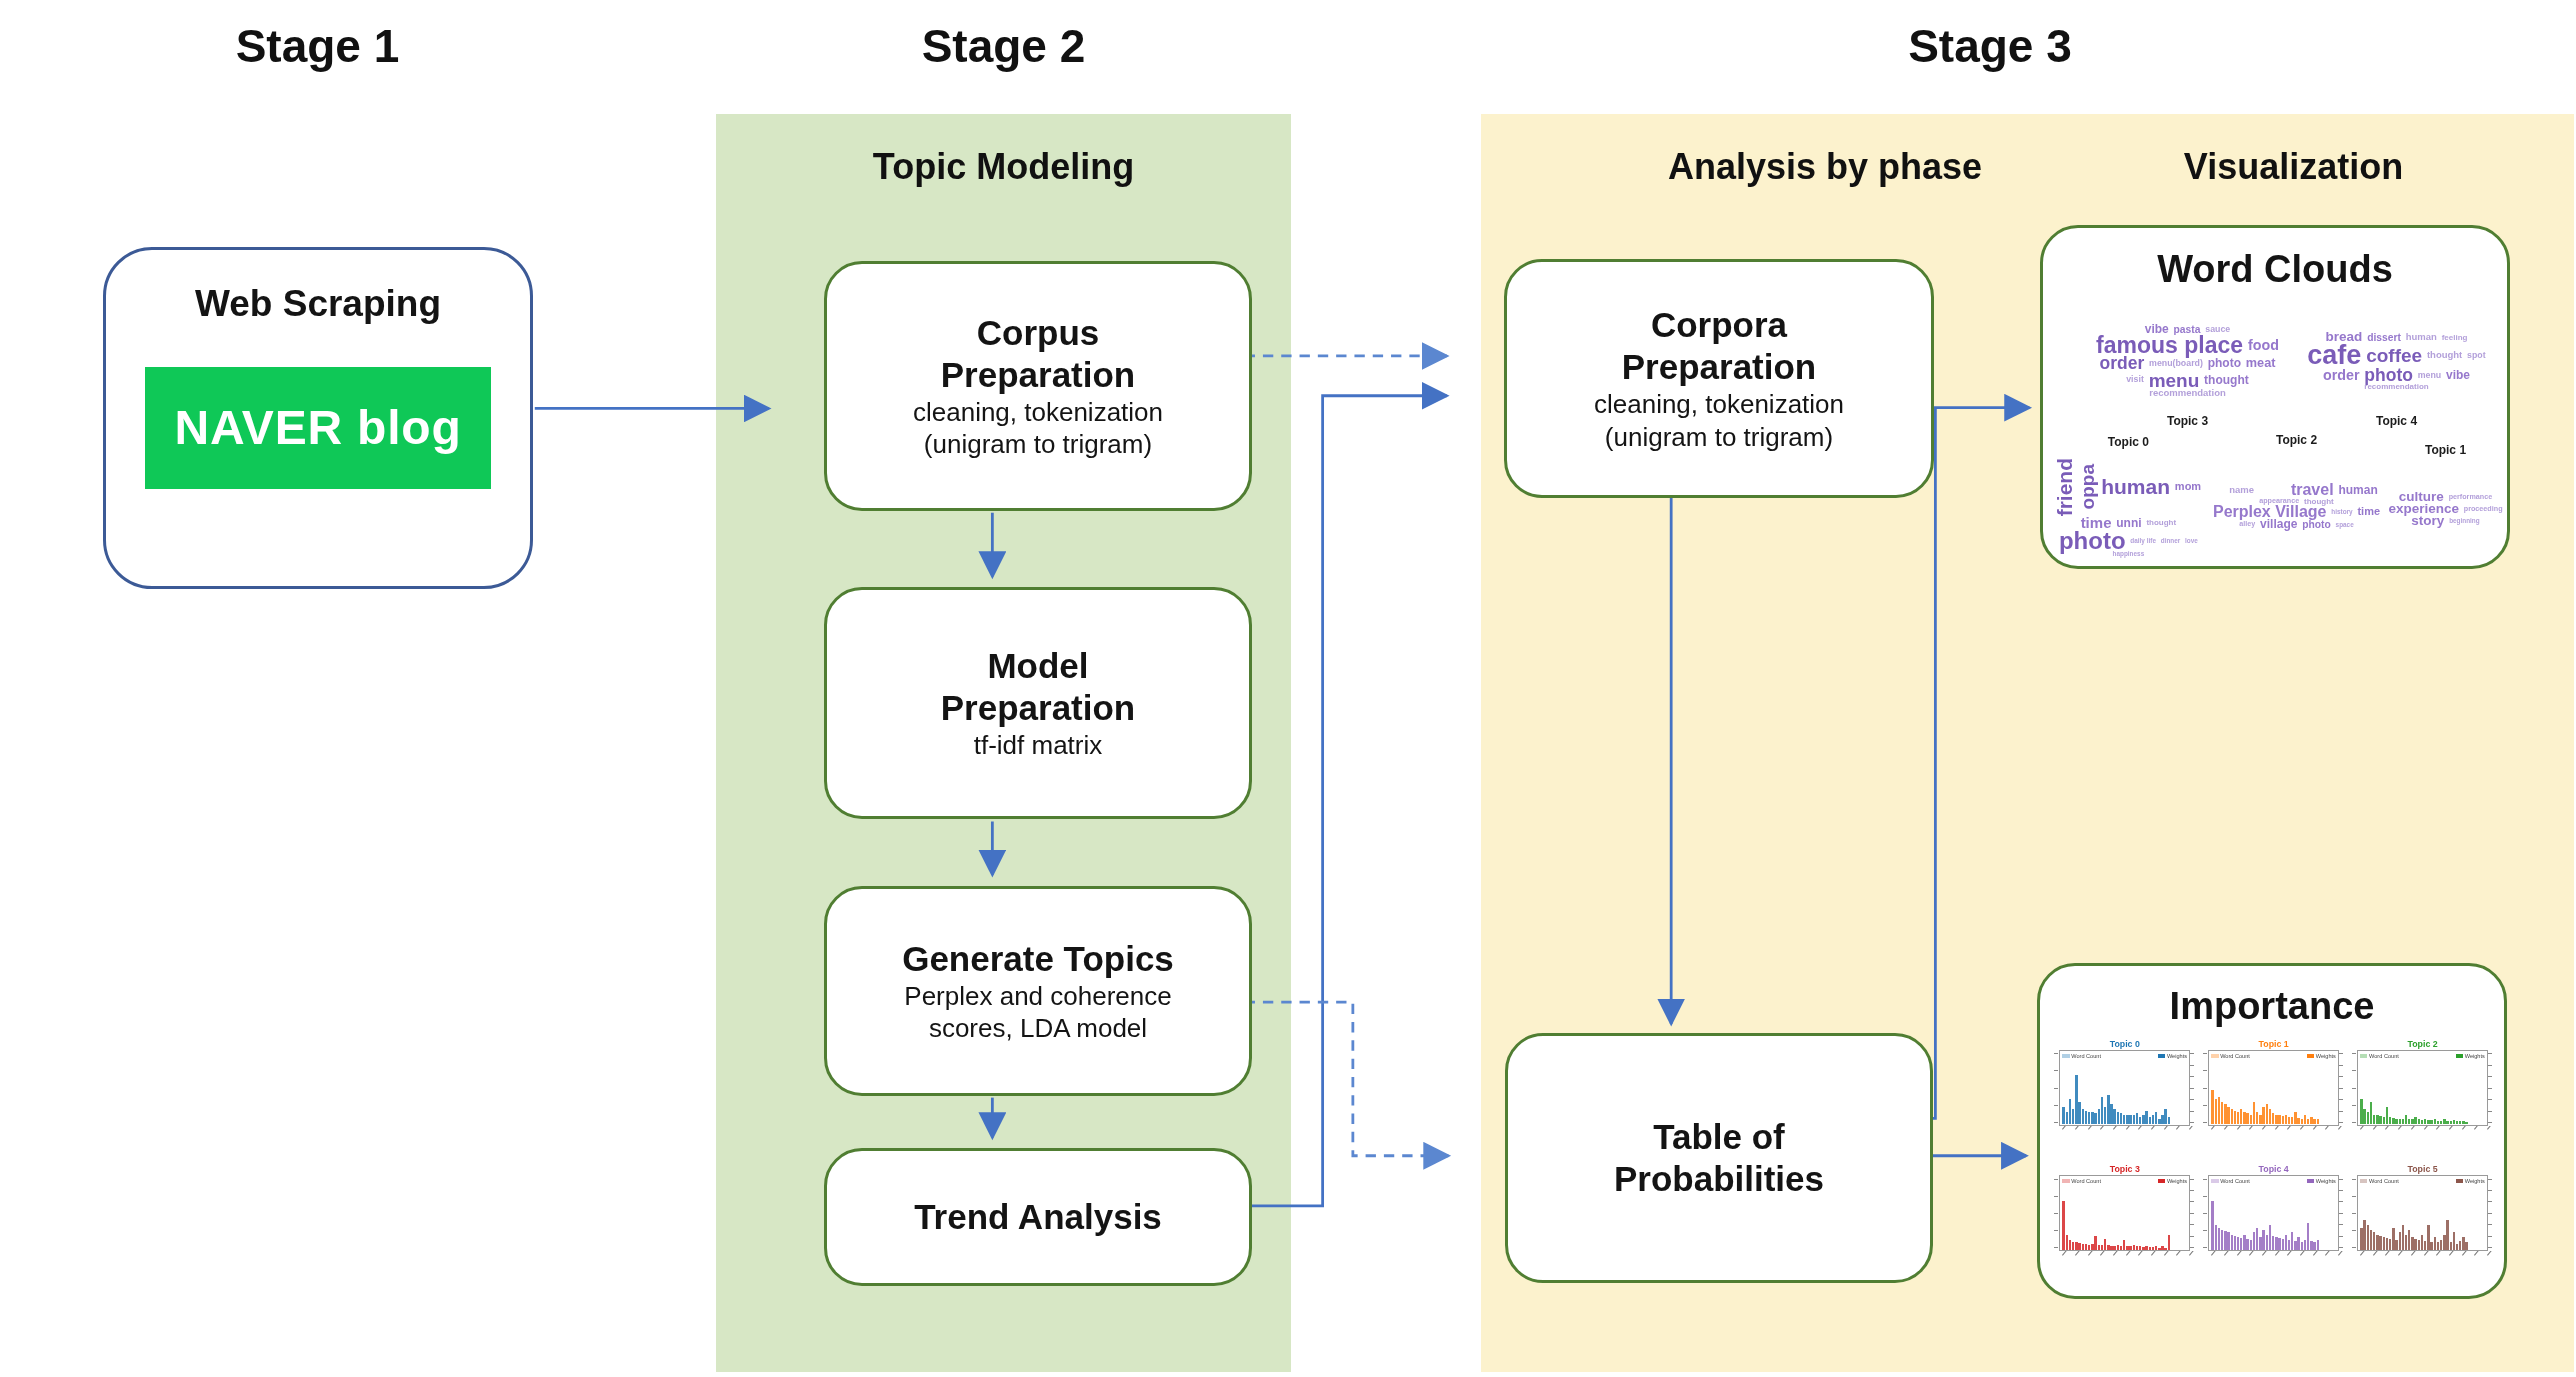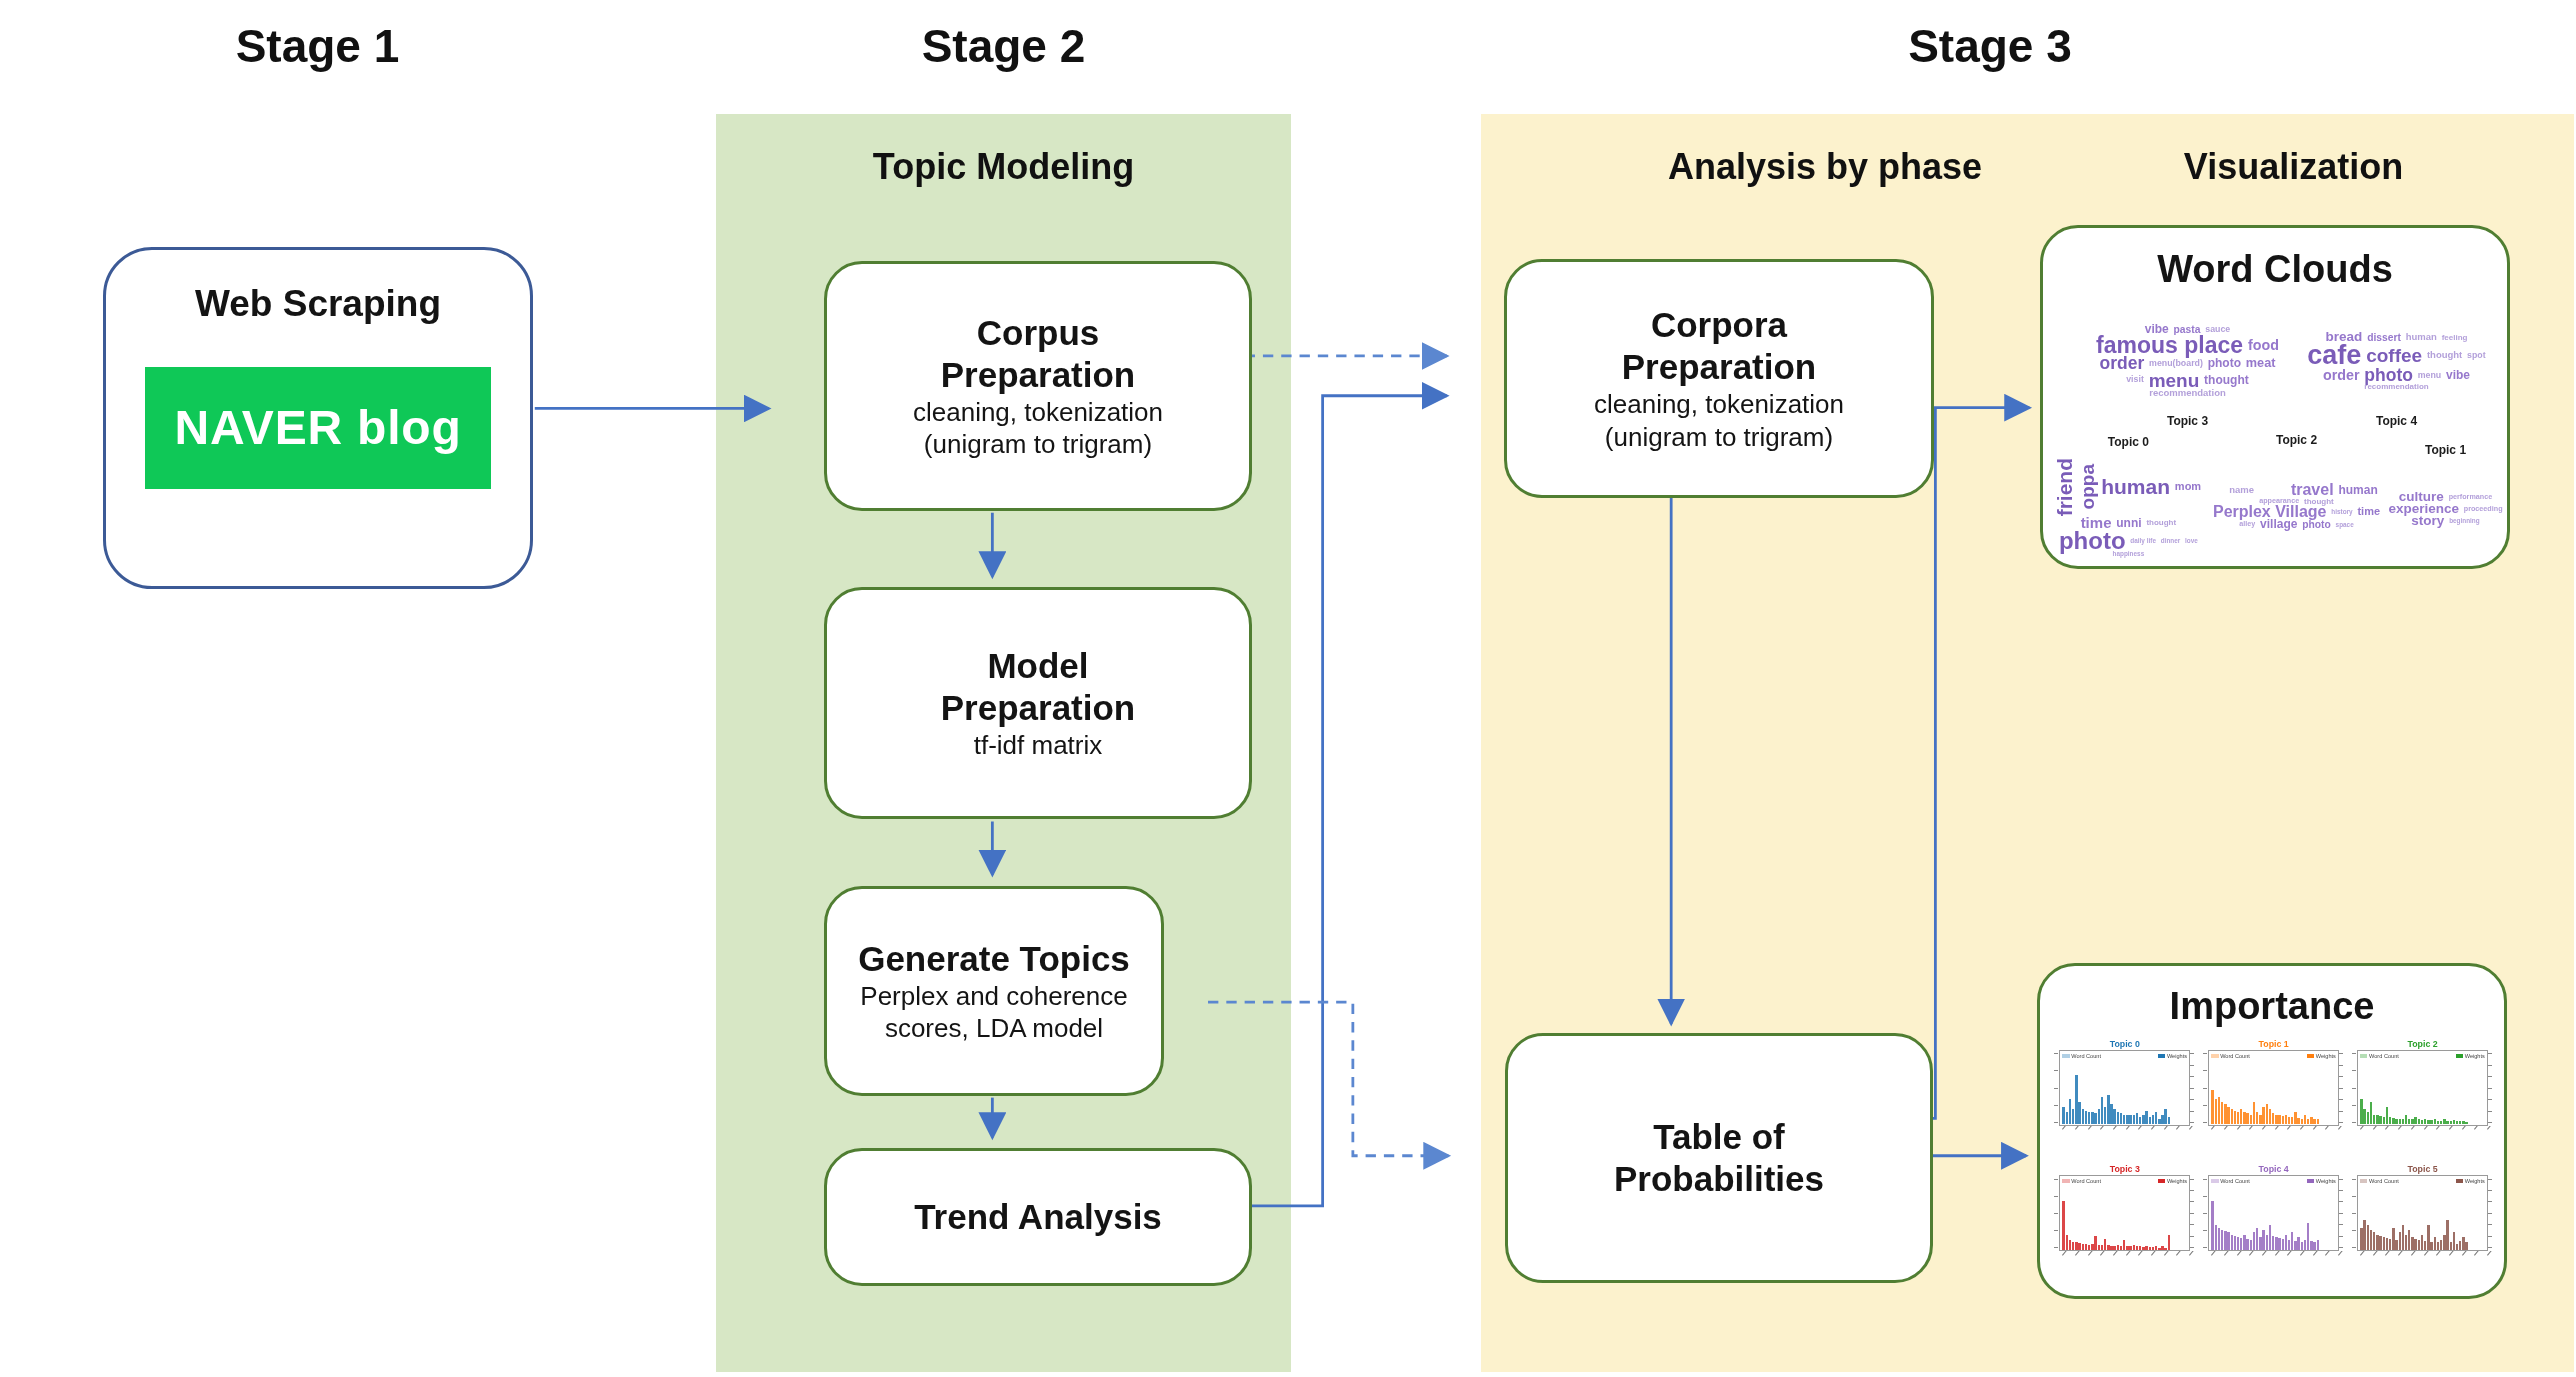--- a/index.html
+++ b/index.html
@@ -116,21 +116,21 @@
   <div class="node green-border vcenter" style="left:778px;top:587px;width:428px;height:232px;">
     <div class="node-title">
       <span style="display:block;">Model</span>
       <span style="display:block;">Preparation</span>
     </div>
     <div class="node-sub">
       <span style="display:block;">tf-idf matrix</span>
     </div>
   </div>
 
-  <div class="node green-border vcenter" style="left:778px;top:886px;width:340px;height:210px;">
+  <div class="node green-border vcenter" style="left:778px;top:886px;width:428px;height:210px;">
     <div class="node-title">
       <span style="display:block;">Generate Topics</span>
     </div>
     <div class="node-sub">
       <span style="display:block;">Perplex and coherence</span>
       <span style="display:block;">scores, LDA model</span>
     </div>
   </div>
 
   <div class="node green-border vcenter" style="left:778px;top:1148px;width:428px;height:138px;">

